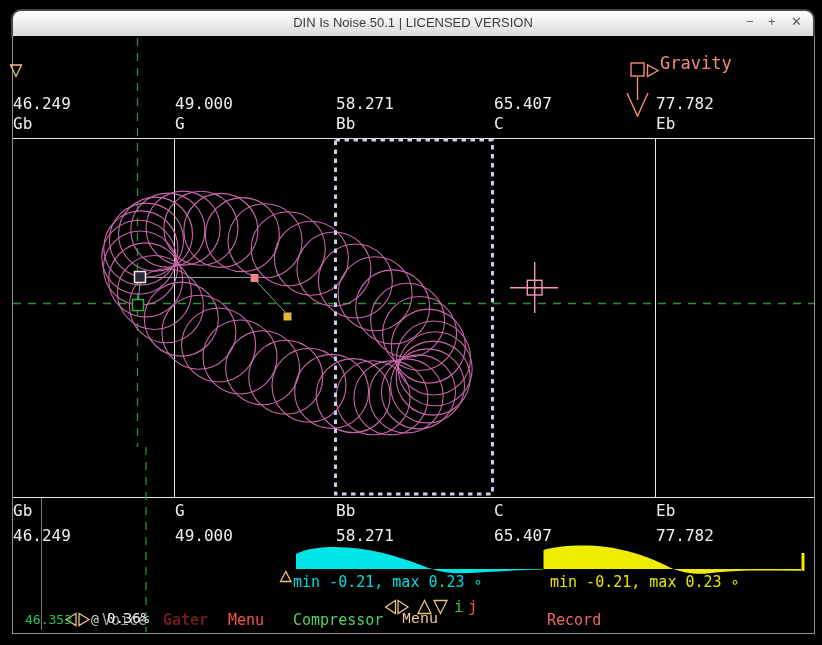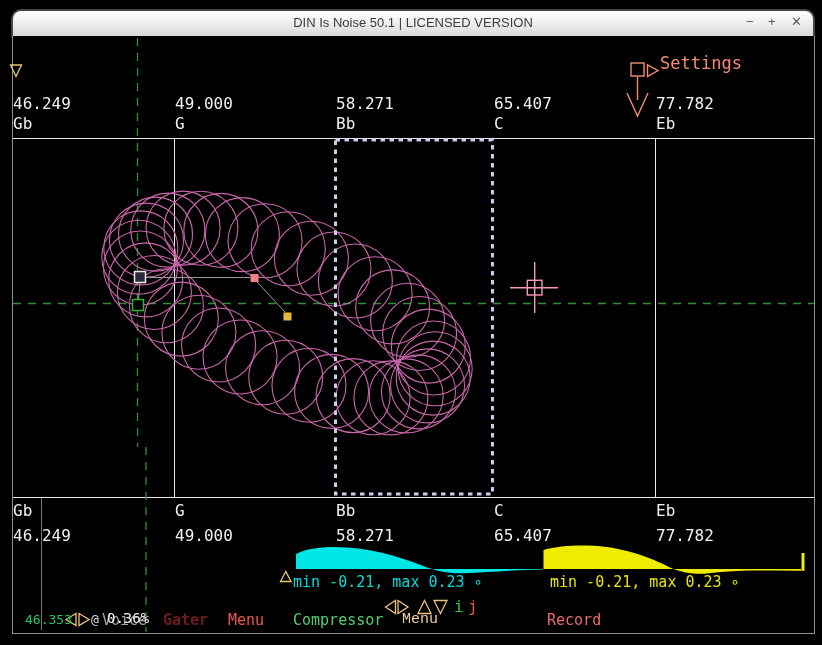--- a/index.html
+++ b/index.html
@@ -117,21 +117,21 @@
         <polygon points="424.5,600.5 418,613.5 431,613.5"></polygon>
         <polygon points="434,600.5 447,600.5 440.5,613.5"></polygon>
       </g>
       <g>
         <polygon points="76,613.5 66,619.5 76,625.5"></polygon>
         <polygon points="79,613.5 89,619.5 79,625.5"></polygon>
       </g>
     </g>
   </svg>
 
-  <div class="abs" style="left:660px;top:54px;font-size:17px;color:#f28c78;">Settings</div>
+  <div class="abs" style="left:660px;top:54px;font-size:17px;color:#f28c78;">Gravity</div>
 
   <div class="abs" style="left:293px;top:574px;font-size:15px;color:#00dcdc;">min -0.21, max 0.23 ∘</div>
   <div class="abs" style="left:550px;top:574px;font-size:15px;color:#e8e400;">min -0.21, max 0.23 ∘</div>
 
   <div class="abs" style="left:454px;top:598px;font-size:16px;color:#3fbf3f;">i</div>
   <div class="abs" style="left:468px;top:598px;font-size:16px;color:#f25050;">j</div>
 
   <div class="abs" style="left:25px;top:613px;font-size:13px;color:#22c55e;">46.353</div>
   <div class="abs" style="left:91px;top:613px;font-size:13px;color:#d8d8d8;">@</div>
   <div id="menu-row"></div>

